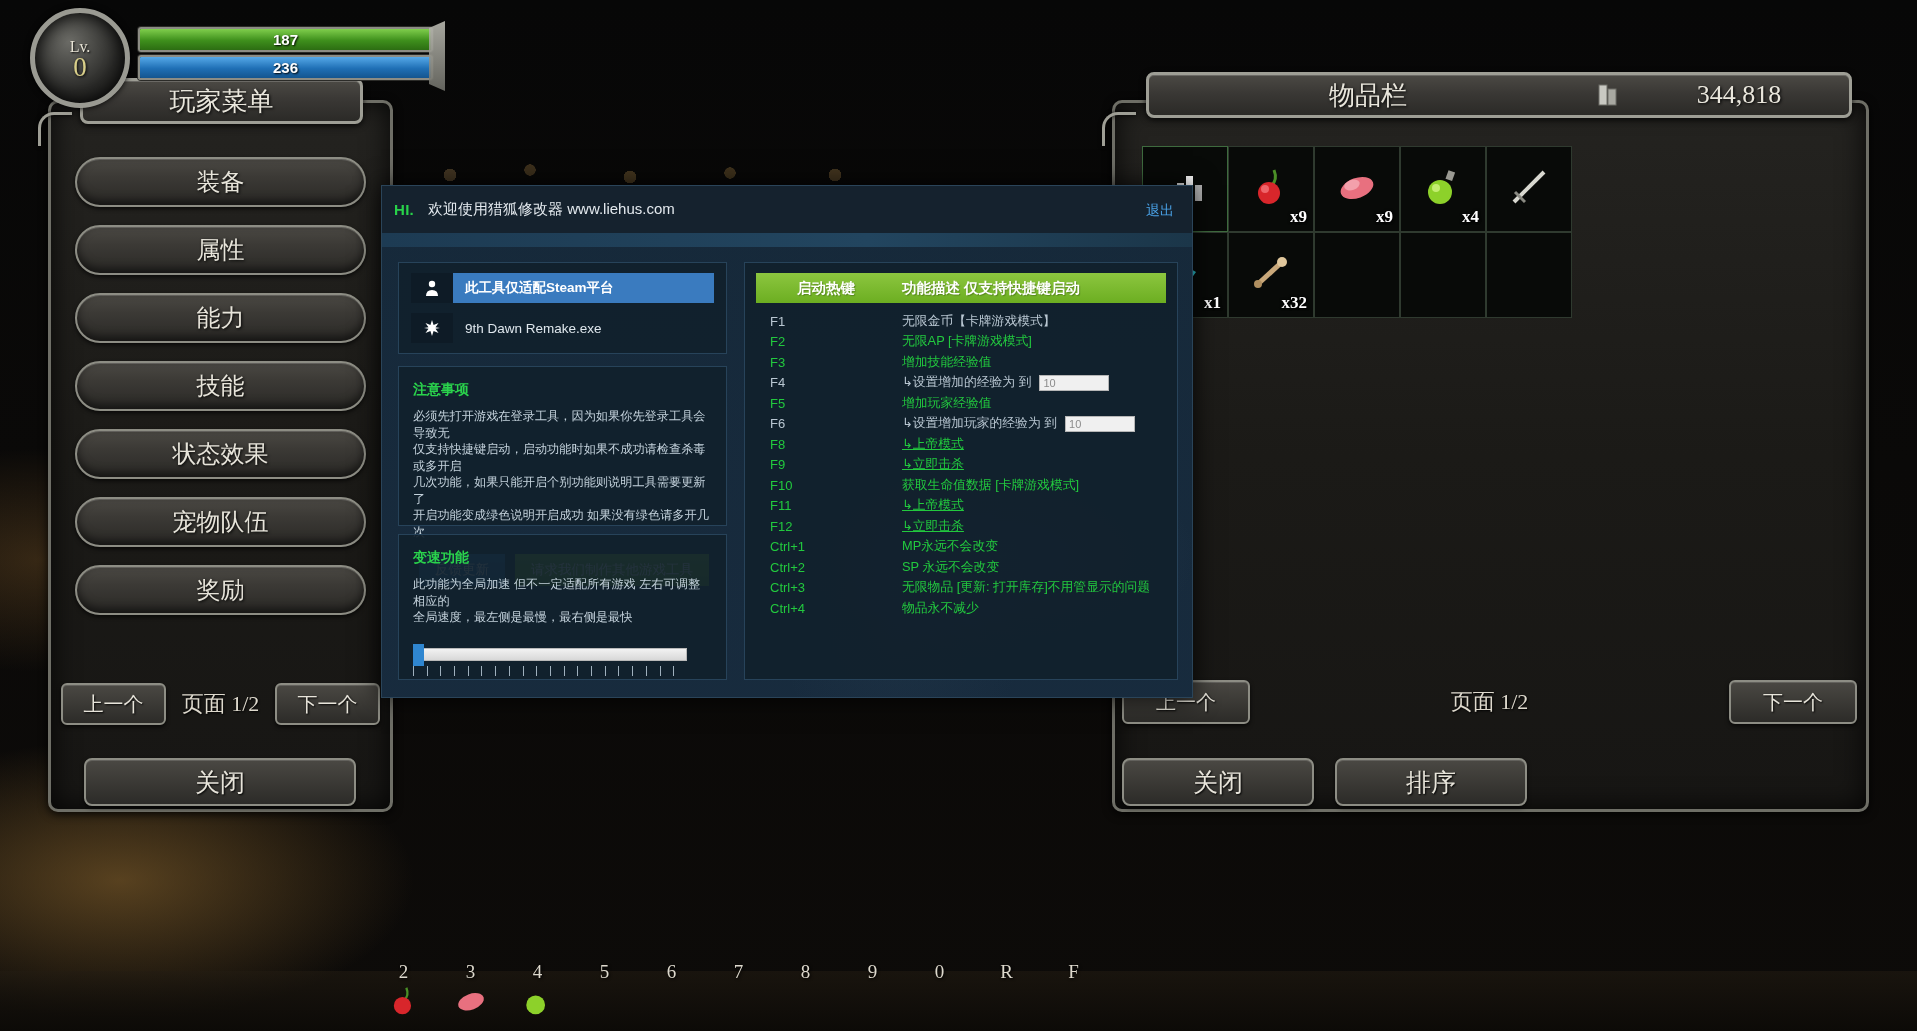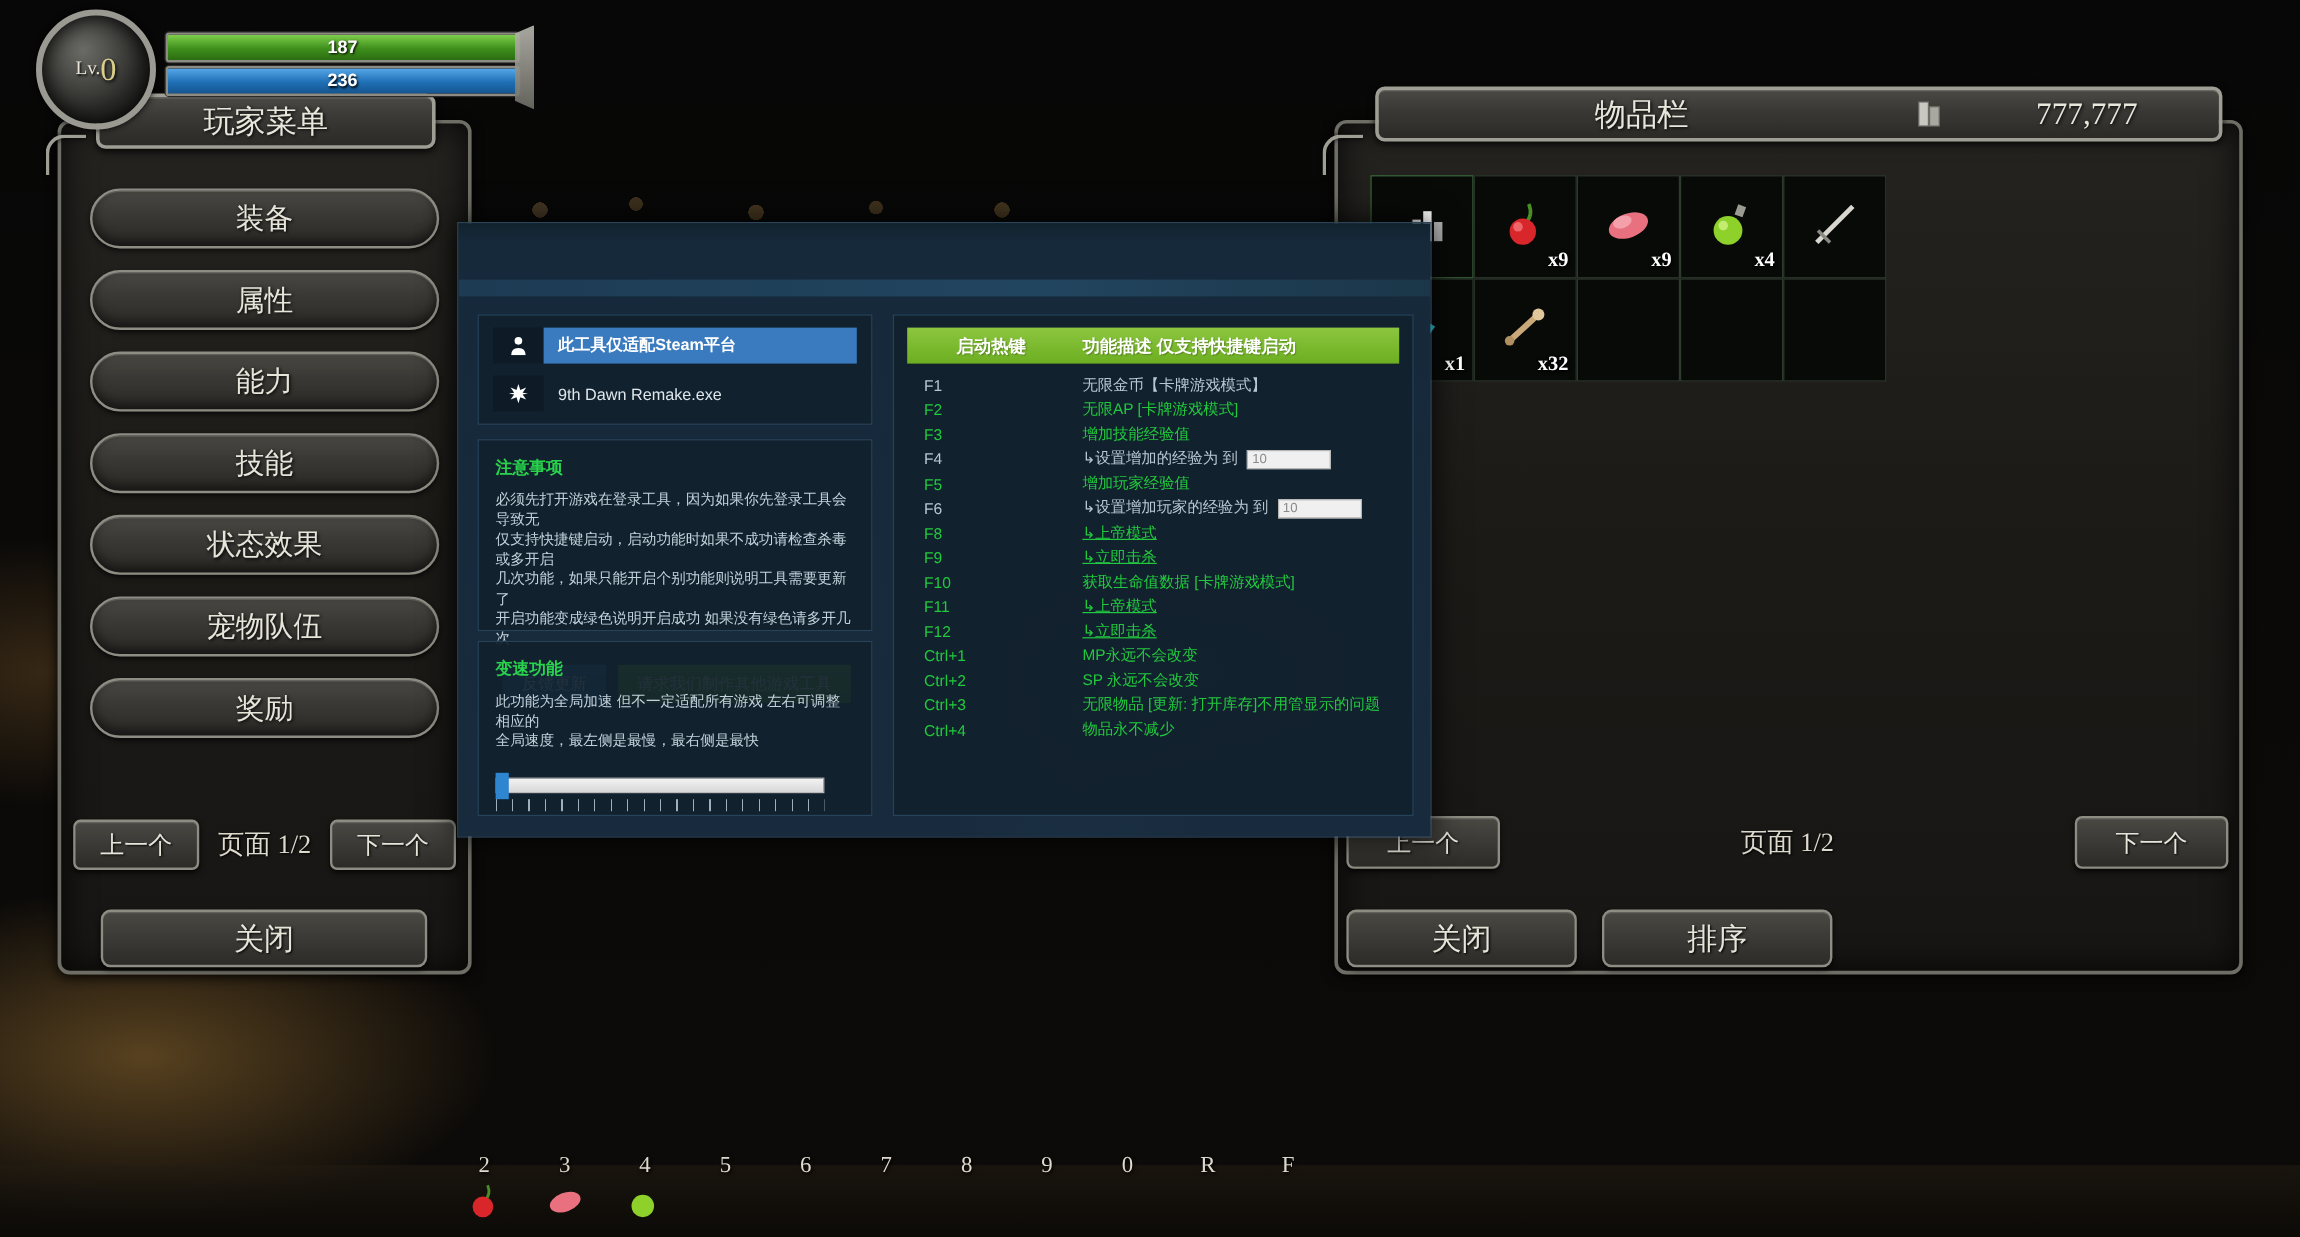--- a/index.html
+++ b/index.html
@@ -84,21 +84,21 @@
   }
 
   
   .lvl-orb {
     position:absolute; left: 30px; top: 8px; width: 100px; height: 100px;
     border-radius: 50%;
     background: radial-gradient(circle at 38% 32%, #6b6b66, #2a2a28 60%, #131312);
     border: 5px solid #9a9a92;
     box-shadow: inset 0 0 18px #000, 0 0 6px #000;
     z-index: 7;
-    display:flex; flex-direction:row; align-items:center; justify-content:center;
+    display:flex; flex-direction:column; align-items:center; justify-content:center;
   }
   .lvl-orb .lv { font-size: 16px; color:#e8e4d6; text-shadow:1px 1px 2px #000; font-family:"Liberation Serif", serif;}
   .lvl-orb .num { font-size: 27px; color:#d9cf8a; text-shadow:1px 1px 3px #000; font-family:"Liberation Serif", serif; line-height:22px;}
 
   
   .panel {
     position: absolute;
     background: linear-gradient(180deg, #242320 0%, #1b1a17 50%, #171614 100%);
     border: 3px solid #6e6e66;
     border-radius: 10px;
@@ -352,21 +352,21 @@
 
   <div class="panel" style="left:1112px; top:100px; width:757px; height:712px;"></div>
   <div class="panel-title" style="left:1146px; top:72px; width:706px; justify-content:flex-start; padding-left:0;">
     <span style="flex:1; text-align:center;">物品栏</span>
     <span style="width:42px; height:30px; display:flex; align-items:center; justify-content:center;">
       <svg width="22" height="26" viewBox="0 0 22 26">
           <rect x="2" y="3" width="8" height="20" fill="#c9c9c2" stroke="#6d6d66"></rect>
           <rect x="11" y="7" width="8" height="16" fill="#a8a8a1" stroke="#6d6d66"></rect>
         </svg>
     </span>
-    <span style="width:220px; text-align:center;">777,777</span>
+    <span style="width:220px; text-align:center;">344,818</span>
   </div>
   <div class="corner-flourish" style="left:1102px; top:112px;"></div>
 
   <div class="inv-grid" style="left:1142px; top:146px;">
     <div class="inv-cell" style="border-color:#3e6b3e;">
       <span>
         <svg width="38" height="32" viewBox="0 0 38 32" style="image-rendering:pixelated">
           <rect x="2" y="20" width="7" height="10" fill="#cfcfcf"></rect>
           <rect x="11" y="12" width="7" height="18" fill="#efefef"></rect>
           <rect x="20" y="5" width="7" height="25" fill="#ffffff"></rect>
@@ -493,20 +493,25 @@
         <span class="k">R</span>
       </div>
     <div class="hot-slot">
         <span class="k">F</span>
       </div>
   </div>
 
   <div class="trainer">
     <div class="trainer-bgart"></div>
 
+    <div class="trainer-title">
+      <span class="t-hi">HI.</span>
+      <span class="t-welcome">欢迎使用猎狐修改器 www.liehus.com</span>
+      <span class="t-exit">退出</span>
+    </div>
     <div class="trainer-subbar"></div>
 
     <div class="card card-left-top">
       <div class="row-item">
         <span class="row-icon">
           <svg width="14" height="16" viewBox="0 0 14 16">
               <circle cx="7" cy="4" r="3.2" fill="#fff"></circle>
               <path d="M1 16 q0-6 6-6 t6 6z" fill="#fff"></path>
             </svg>
         </span>

